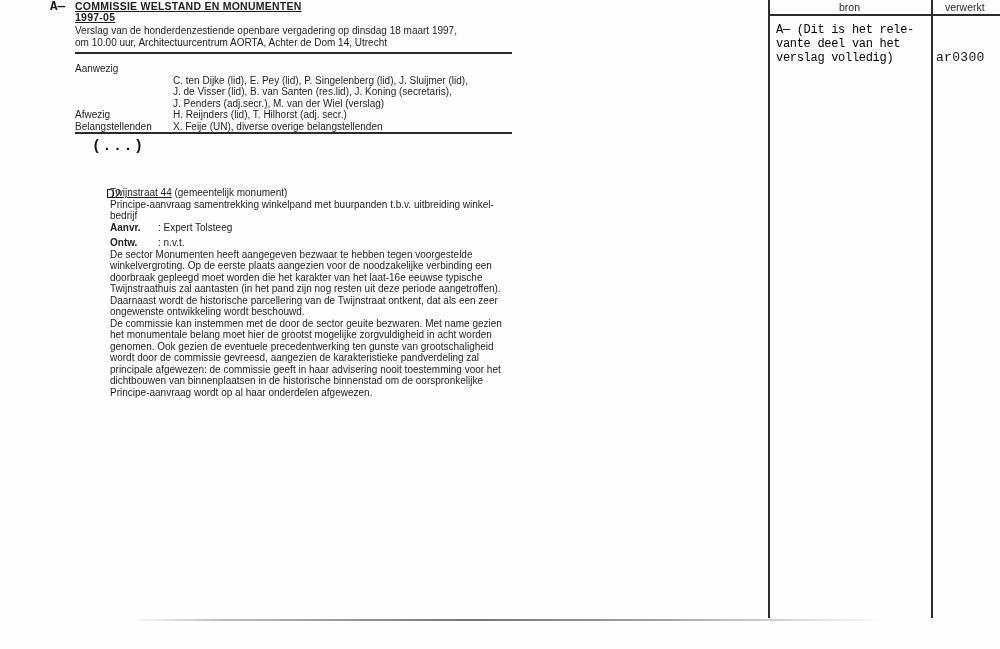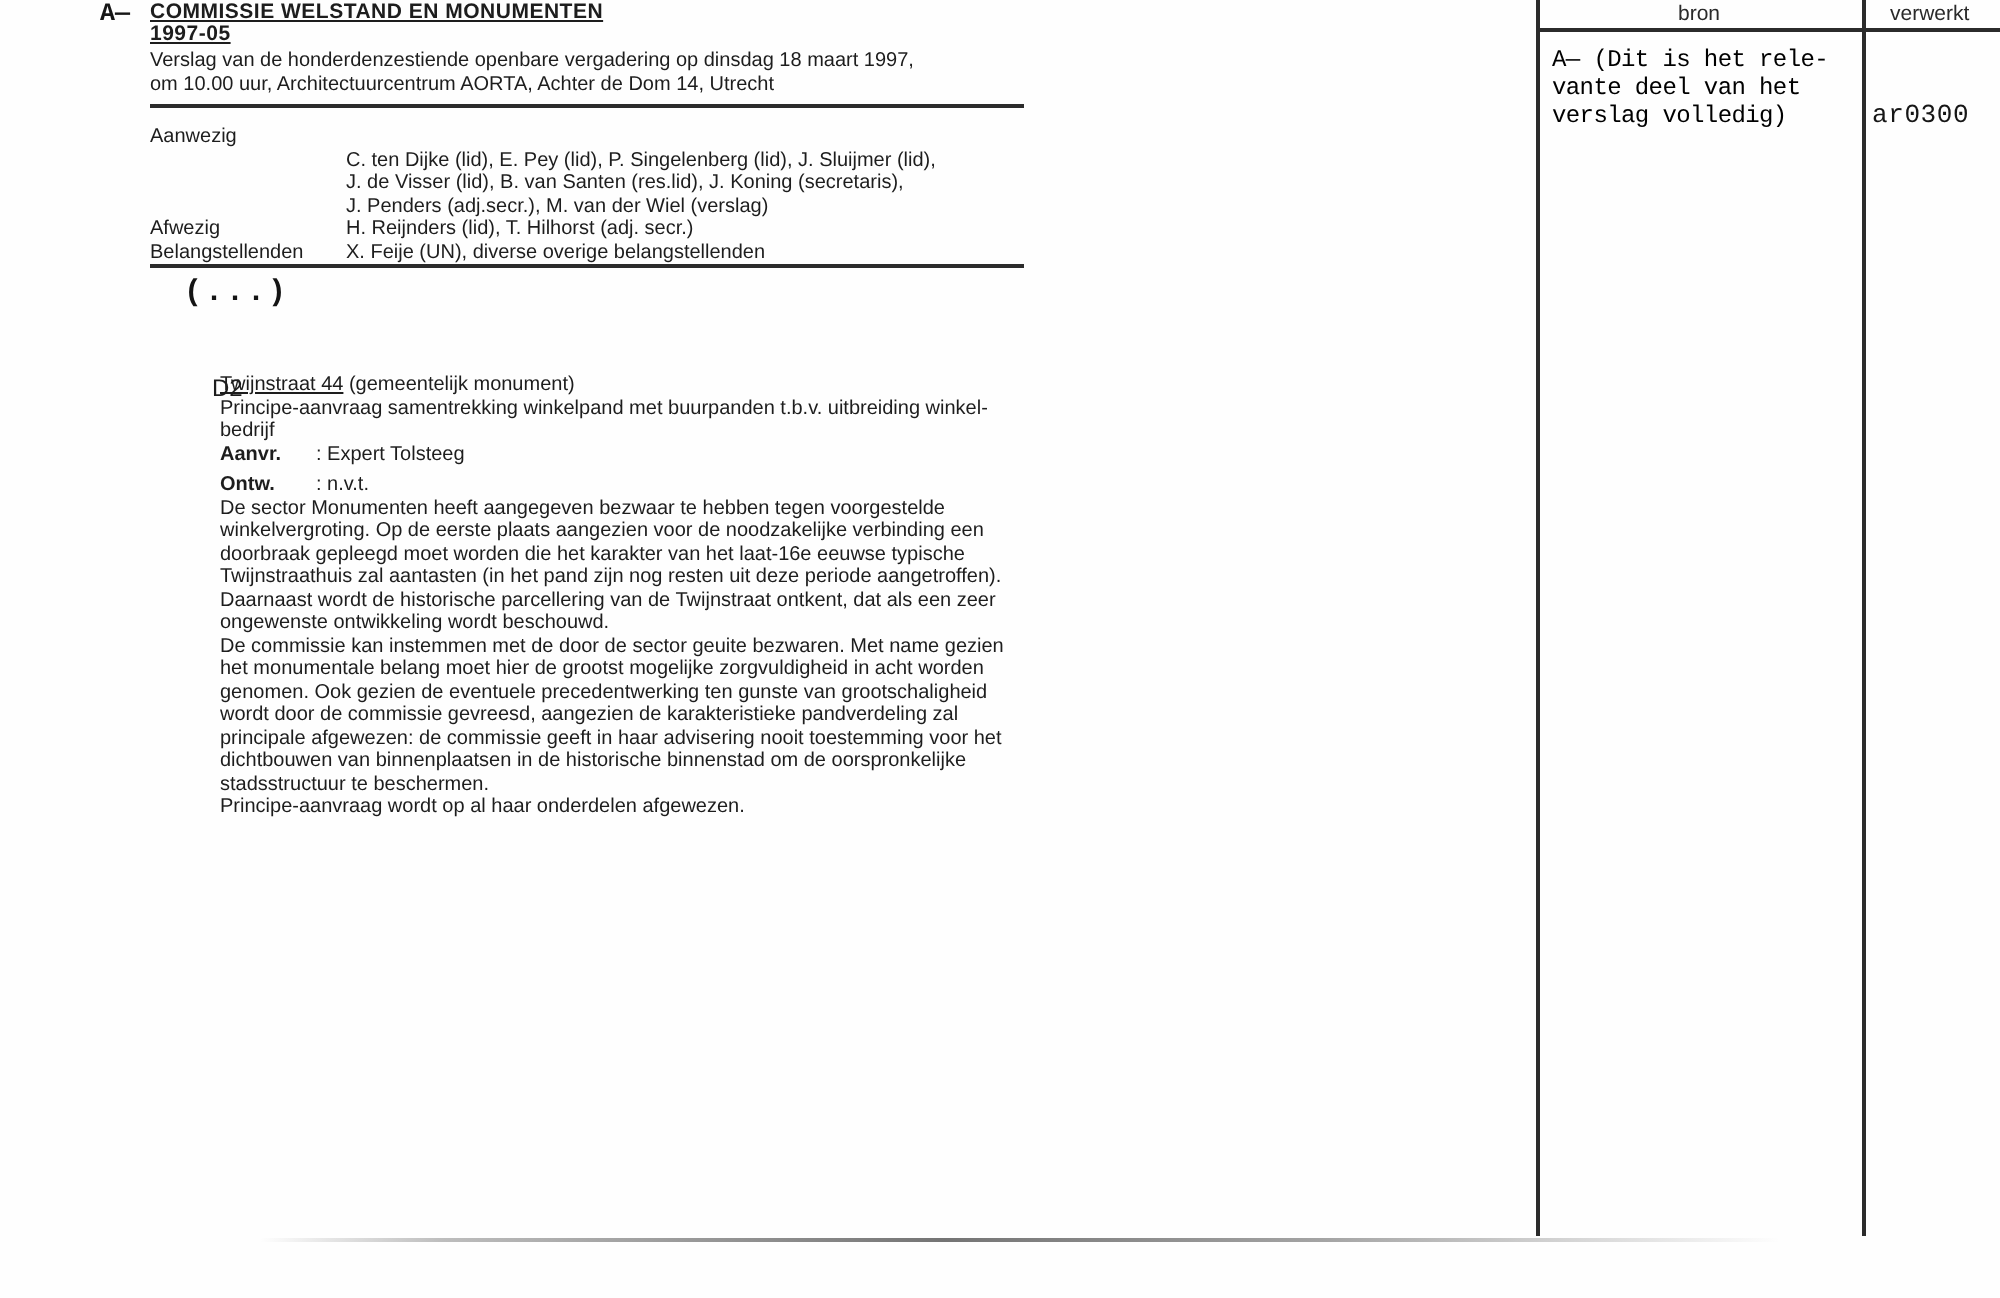--- a/index.html
+++ b/index.html
@@ -155,21 +155,20 @@
       <div class="nowrap">doorbraak gepleegd moet worden die het karakter van het laat-16e eeuwse typische</div>
       <div class="nowrap">Twijnstraathuis zal aantasten (in het pand zijn nog resten uit deze periode aangetroffen).</div>
       <div class="nowrap">Daarnaast wordt de historische parcellering van de Twijnstraat ontkent, dat als een zeer</div>
       <div class="nowrap">ongewenste ontwikkeling wordt beschouwd.</div>
       <div class="nowrap">De commissie kan instemmen met de door de sector geuite bezwaren. Met name gezien</div>
       <div class="nowrap">het monumentale belang moet hier de grootst mogelijke zorgvuldigheid in acht worden</div>
       <div class="nowrap">genomen. Ook gezien de eventuele precedentwerking ten gunste van grootschaligheid</div>
       <div class="nowrap">wordt door de commissie gevreesd, aangezien de karakteristieke pandverdeling zal</div>
       <div class="nowrap">principale afgewezen: de commissie geeft in haar advisering nooit toestemming voor het</div>
       <div class="nowrap">dichtbouwen van binnenplaatsen in de historische binnenstad om de oorspronkelijke</div>
-      <div class="nowrap">stadsstructuur te beschermen.</div>
     </div>
     <div class="nowrap">
       <span>Principe-aanvraag wordt op al haar onderdelen </span><span class="closing-underlined">afgewezen</span><span>.</span>
     </div>
   </div>
 
   <div class="abs vline vline-1"></div>
   <div class="abs vline vline-2"></div>
   <div class="abs hrule margin-header-rule"></div>
   <div class="abs col-header col-header-bron">bron</div>

